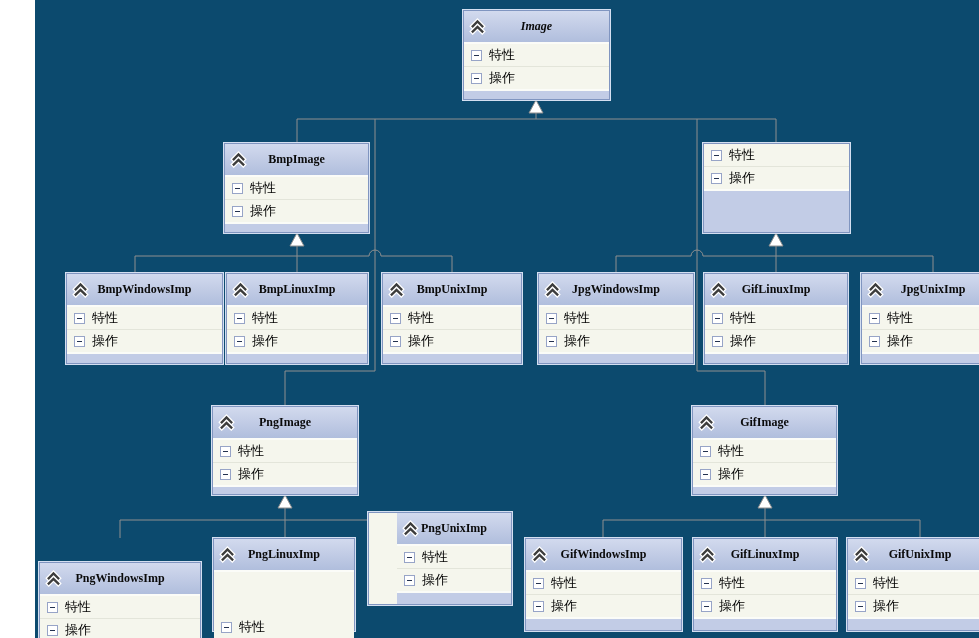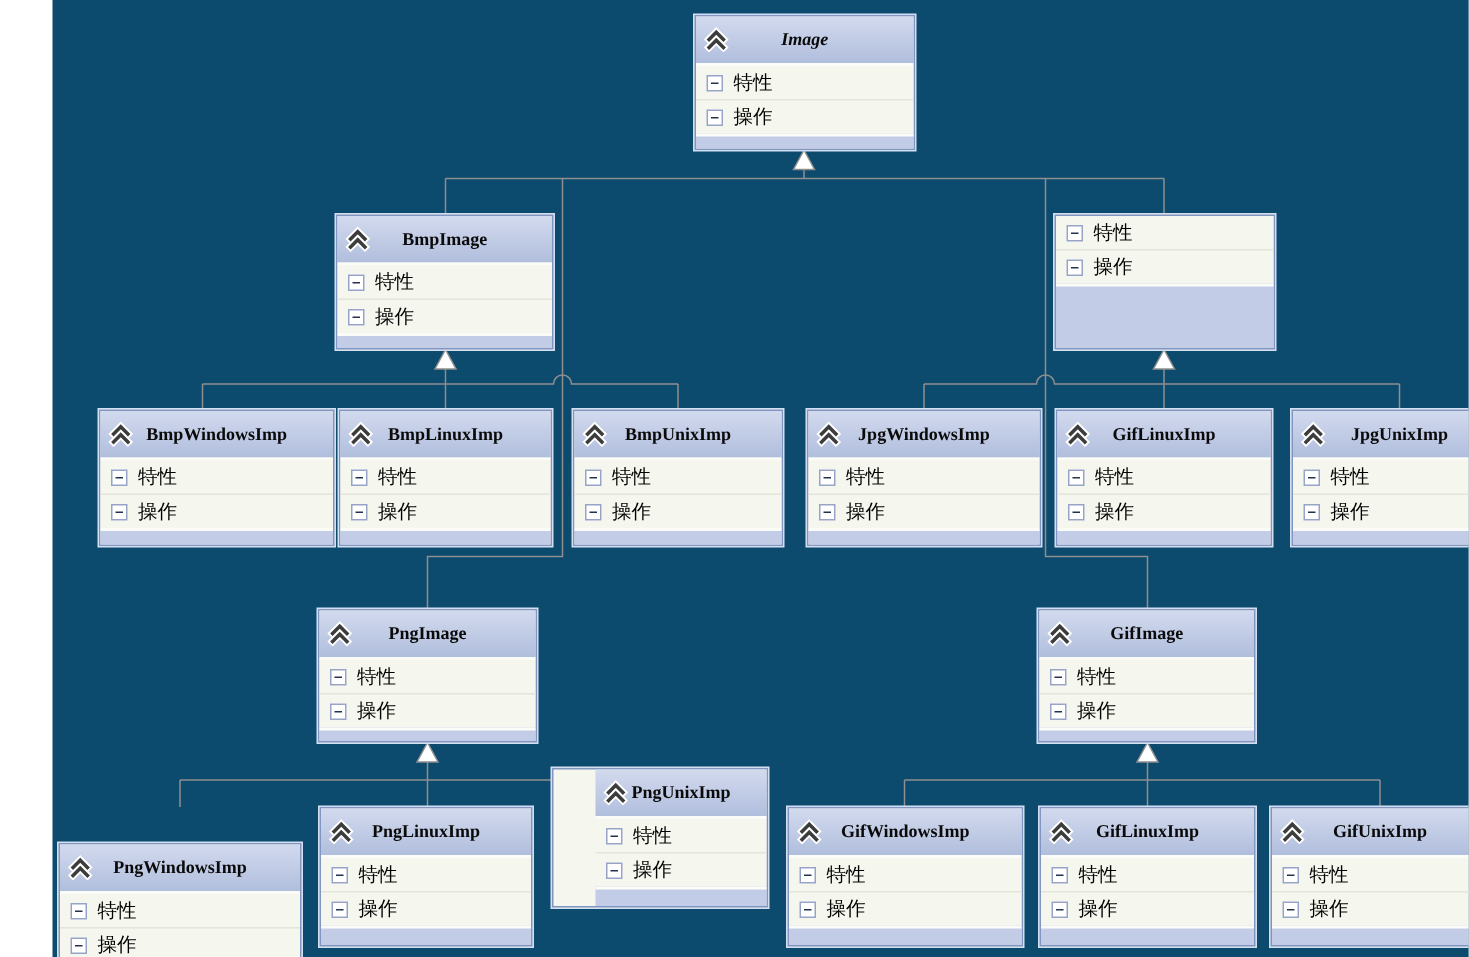--- a/index.html
+++ b/index.html
@@ -426,21 +426,21 @@
       </div>
       <div class="member-row">
         <span class="expander">
             <span class="minus-glyph"></span>
           </span>
         <span class="member-label">操作</span>
       </div>
     </div>
     <div class="class-footer"></div>
   </div>
-    <div class="class-box" style="left: 178px; top: 538px; width: 142px; height: 93px;">
+    <div class="class-box" style="left: 178px; top: 538px; width: 142px; height: 93px; gap: 44px;">
     <div class="class-header">
       <span class="collapse-icon">
         <svg viewBox="0 0 16 16" width="17" height="17">
           <path class="halo" d="M3.5 7.8 L8 3.3 L12.5 7.8 M3.5 12.8 L8 8.3 L12.5 12.8"></path>
           <path class="glyph" d="M3.5 7.8 L8 3.3 L12.5 7.8 M3.5 12.8 L8 8.3 L12.5 12.8"></path>
         </svg>
       </span>
       <span class="class-name">PngLinuxImp</span>
     </div>
     <div class="members">

